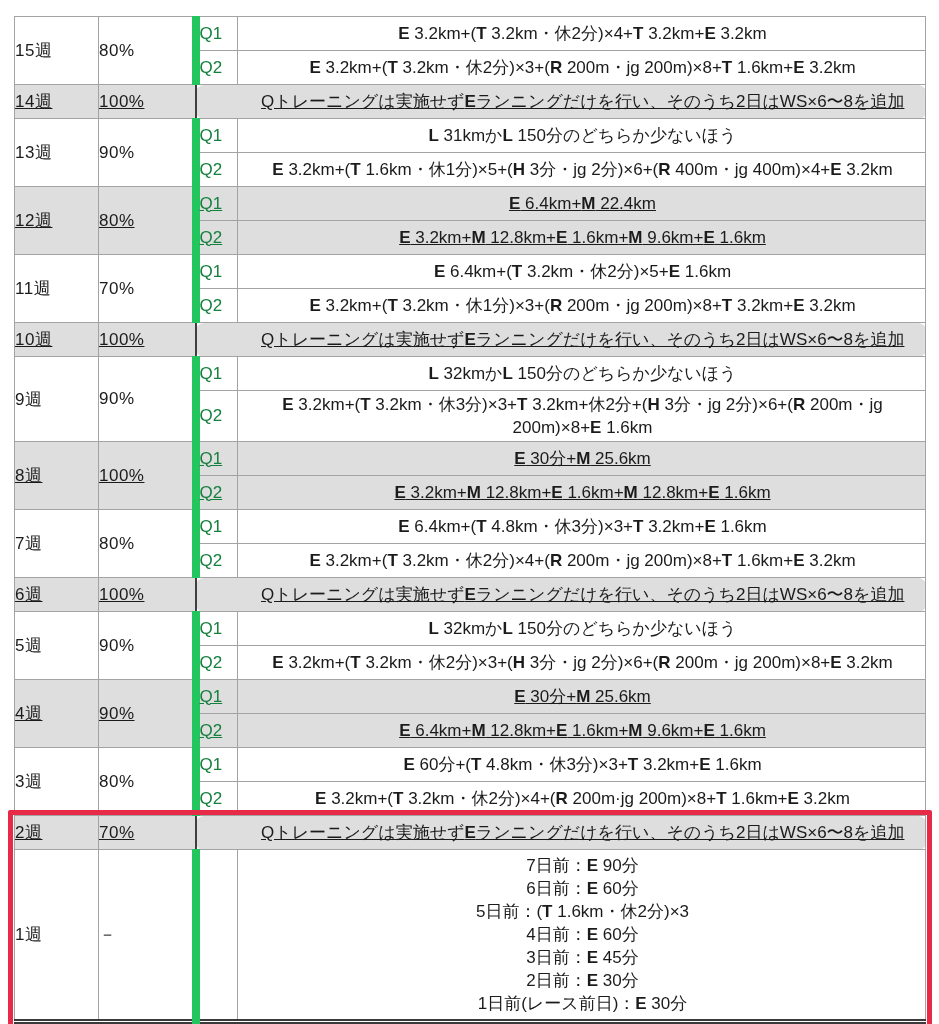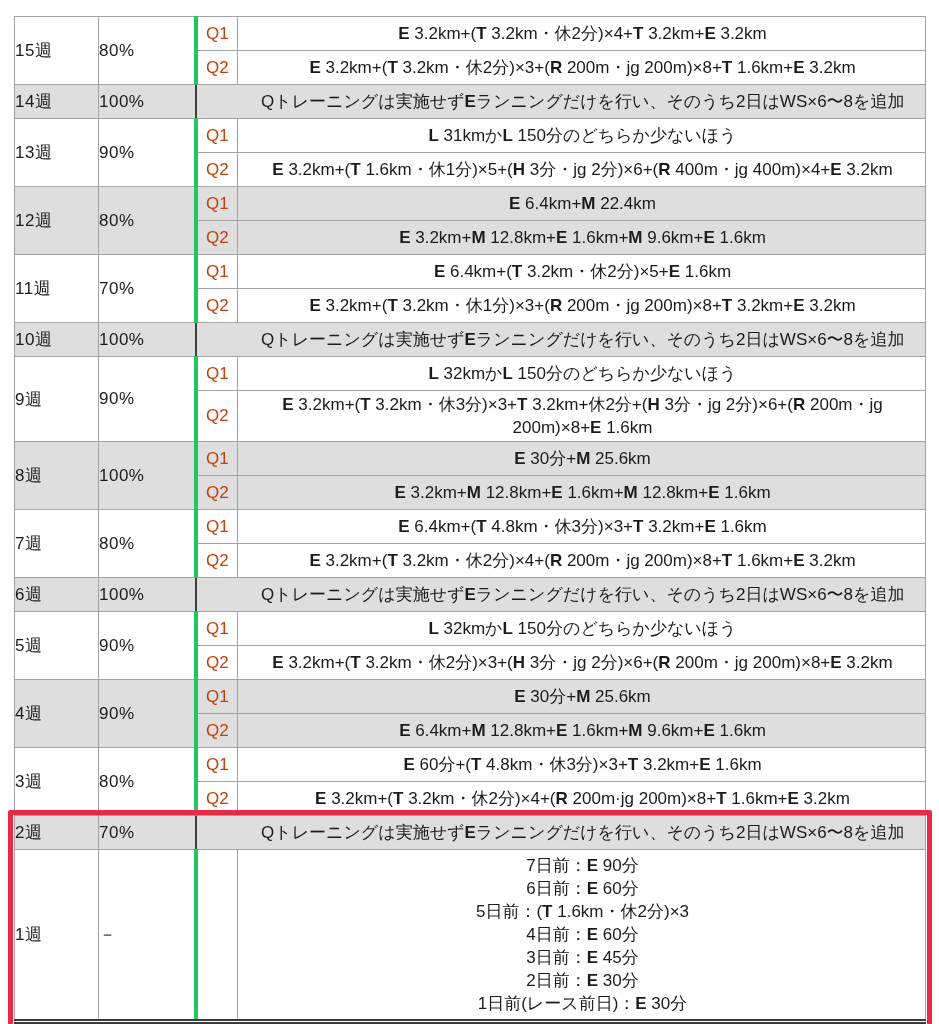--- a/index.html
+++ b/index.html
@@ -22,37 +22,37 @@
   col.c-desc { width:688px; }
 
   td {
     border:1px solid #a3a3a3;
     height:29px;
     vertical-align:middle;
     padding:0;
   }
   td.week, td.pct { text-align:left; letter-spacing:0.5px; }
   td.q {
-    text-align:center;
-    border-left:4px solid #22c55e;
-    color:#c2410c;
+    border-left:8px solid #22c55e;
+    color:#15803d;
   }
   td.desc {
     padding:2px 6px 2px 8px;
     line-height:23px;
     text-align:center;
   }
   td.desc b { font-weight:bold; }
   td.merged {
     border-left:2px solid #3f3f3f;
     padding-left:50px;
     white-space:nowrap;
     overflow:hidden;
-  }
-  tr.shaded td { background:var(--shade, #dedede); }
+    border-radius:8px;
+  }
+  tr.shaded td { background:var(--shade, #dedede);text-decoration:underline; }
 
   td.days { padding:4px 6px 4px 8px; }
 
   tr.last-row td { border-bottom:5px double #3a3a3a;margin-top:28px; }
 
   .highlight-box {
     position:absolute;
     border:5px solid #e62a47;
     box-sizing:border-box;
     pointer-events:none;

